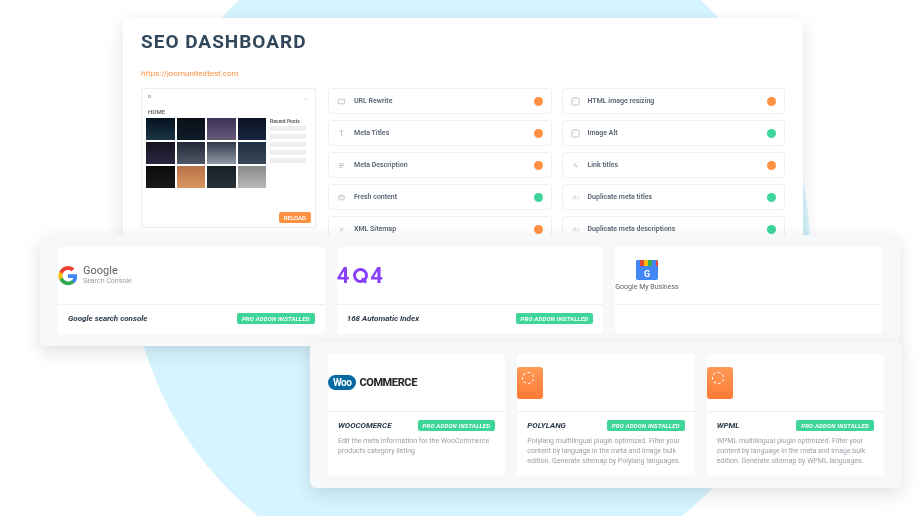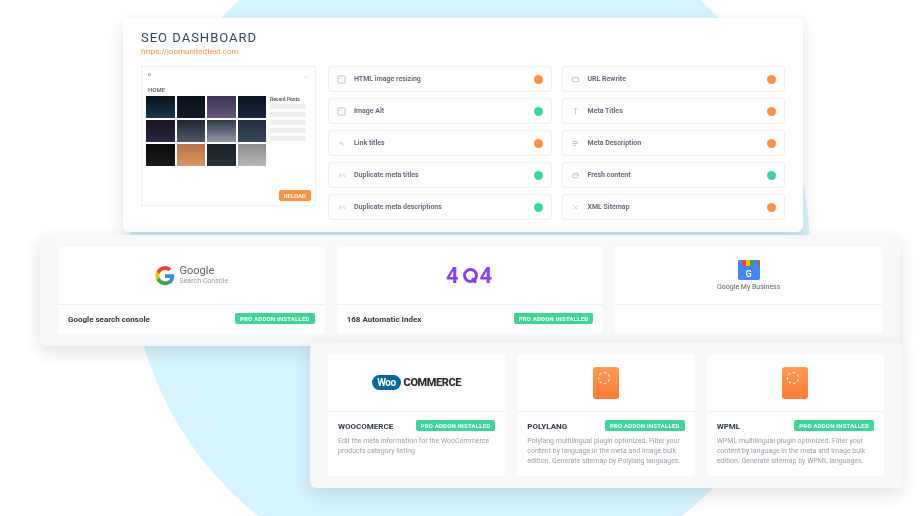--- a/index.html
+++ b/index.html
@@ -26,24 +26,24 @@
   background: #f7f8fa;
   border-radius: 6px;
   box-shadow: 0 6px 18px rgba(0,0,0,0.12);
   padding: 12px 18px;
 }
 .panel-top {
   top: 18px; left: 123px; width: 680px; z-index: 2;
   background: #fff;
 }
 .panel-top-title {
-  font-size: 13px; font-weight: 400; color: #33475b; letter-spacing: 1px;
+  font-size: 19px; font-weight: 700; color: #33475b; letter-spacing: 1px;
 }
 .panel-top-url {
-  font-size: 8px; color: #ff9140; margin-top: 2px;
+  font-size: 8px; color: #ff9140; margin-top: 16px;
 }
 .top-body { display: flex; gap: 12px; margin-top: 10px; }
 .preview {
   width: 175px; height: 140px; background: #fff; border: 1px solid #eee;
   padding: 4px; position: relative; font-size: 6px; color: #999;
 }
 .preview-header { display:flex; justify-content:space-between; padding:2px 2px 4px; }
 .preview-box {
   width: 3px; height: 3px; border: 0.5px solid #bbb; border-radius:0.5px;
 }
@@ -85,25 +85,25 @@
 .status-dot { width:9px; height:9px; border-radius:50%; }
 .dot-orange { background:#ff9140; }
 .dot-green  { background:#3dd598; }
 
 .panel-mid {
   top: 235px; left: 40px; width: 860px; z-index: 3;
 }
 .integration-row { display:flex; gap:12px; }
 .int-card { flex:1; background:#fff; border-radius:3px; overflow:hidden; }
 .int-logo {
-  height:58px; display:flex; align-items:center; justify-content:center;
+  height:58px; display:flex; align-items:center; 
   background:#fff; border-bottom:1px solid #f0f0f0;
 }
 .int-body { padding:8px 10px 10px; }
-.int-title-row { display:flex; justify-content:space-between; align-items:flex-end; }
+.int-title-row { display:flex; justify-content:space-between; align-items:center;font-style:italic; }
 .int-title { font-size:8px; font-weight:700; color:#2e3a4a; }
 .badge {
   background:#3dd598; color:#fff; font-size:6px; font-weight:700;
   padding:2px 5px; border-radius:2px; letter-spacing:0.2px;
 }
 .int-desc { font-size:7px; color:#9aa0a8; margin-top:5px; line-height:10px; }
 
 .panel-bot {
   top: 342px; left: 310px; width: 592px; z-index: 4;
 }
@@ -200,20 +200,69 @@
         </div>
       </div>
       <div class="reload">RELOAD</div>
     </div>
 
     <div class="status-cols">
       <div class="status-col">
         <div class="status-item">
           <span class="status-icon">
               <svg class="statusicon-svg" viewBox="0 0 10 10">
+                <rect x="1.5" y="2.5" width="7" height="5" rx="1" fill="none" stroke="currentColor" stroke-width="1"></rect>
+              </svg>
+            </span>
+          <span class="status-label">URL Rewrite</span>
+          <span class="status-dot dot-orange"></span>
+        </div>
+        <div class="status-item">
+          <span class="status-icon">
+              <svg class="statusicon-svg" viewBox="0 0 10 10">
+                <path d="M5 2v6M3 2h4" fill="none" stroke="currentColor" stroke-width="1"></path>
+              </svg>
+            </span>
+          <span class="status-label">Meta Titles</span>
+          <span class="status-dot dot-orange"></span>
+        </div>
+        <div class="status-item">
+          <span class="status-icon">
+              <svg class="statusicon-svg" viewBox="0 0 10 10">
+                <path d="M2 3h6M2 5h6M2 7h4" fill="none" stroke="currentColor" stroke-width="1"></path>
+              </svg>
+            </span>
+          <span class="status-label">Meta Description</span>
+          <span class="status-dot dot-orange"></span>
+        </div>
+        <div class="status-item">
+          <span class="status-icon">
+              <svg class="statusicon-svg" viewBox="0 0 10 10">
+                <rect x="2" y="2.5" width="6" height="5" rx="1" fill="none" stroke="currentColor" stroke-width="1"></rect>
+                <path d="M2 4.5h6" stroke="currentColor" stroke-width="0.8"></path>
+              </svg>
+            </span>
+          <span class="status-label">Fresh content</span>
+          <span class="status-dot dot-green"></span>
+        </div>
+        <div class="status-item">
+          <span class="status-icon">
+              <svg class="statusicon-svg" viewBox="0 0 10 10">
+                <path d="M3 3l4 4M7 3l-4 4" fill="none" stroke="currentColor" stroke-width="1"></path>
+              </svg>
+            </span>
+          <span class="status-label">XML Sitemap</span>
+          <span class="status-dot dot-orange"></span>
+        </div>
+      </div>
+
+      <div class="status-col">
+        <div class="status-item">
+          <span class="status-icon">
+              <svg class="statusicon-svg" viewBox="0 0 10 10">
                 <rect x="1" y="1" width="8" height="8" rx="1" fill="none" stroke="currentColor" stroke-width="1"></rect>
                 <circle cx="3.5" cy="3.5" r="0.8" fill="currentColor"></circle>
               </svg>
             </span>
           <span class="status-label">HTML image resizing</span>
           <span class="status-dot dot-orange"></span>
         </div>
         <div class="status-item">
           <span class="status-icon">
               <svg class="statusicon-svg" viewBox="0 0 10 10">
@@ -243,69 +292,20 @@
           <span class="status-dot dot-green"></span>
         </div>
         <div class="status-item">
           <span class="status-icon">
               <svg class="statusicon-svg" viewBox="0 0 10 10">
                 <path d="M2 7l2-4 2 4M7 3l2 4" fill="none" stroke="currentColor" stroke-width="0.8"></path>
               </svg>
             </span>
           <span class="status-label">Duplicate meta descriptions</span>
           <span class="status-dot dot-green"></span>
-        </div>
-      </div>
-
-      <div class="status-col">
-        <div class="status-item">
-          <span class="status-icon">
-              <svg class="statusicon-svg" viewBox="0 0 10 10">
-                <rect x="1.5" y="2.5" width="7" height="5" rx="1" fill="none" stroke="currentColor" stroke-width="1"></rect>
-              </svg>
-            </span>
-          <span class="status-label">URL Rewrite</span>
-          <span class="status-dot dot-orange"></span>
-        </div>
-        <div class="status-item">
-          <span class="status-icon">
-              <svg class="statusicon-svg" viewBox="0 0 10 10">
-                <path d="M5 2v6M3 2h4" fill="none" stroke="currentColor" stroke-width="1"></path>
-              </svg>
-            </span>
-          <span class="status-label">Meta Titles</span>
-          <span class="status-dot dot-orange"></span>
-        </div>
-        <div class="status-item">
-          <span class="status-icon">
-              <svg class="statusicon-svg" viewBox="0 0 10 10">
-                <path d="M2 3h6M2 5h6M2 7h4" fill="none" stroke="currentColor" stroke-width="1"></path>
-              </svg>
-            </span>
-          <span class="status-label">Meta Description</span>
-          <span class="status-dot dot-orange"></span>
-        </div>
-        <div class="status-item">
-          <span class="status-icon">
-              <svg class="statusicon-svg" viewBox="0 0 10 10">
-                <rect x="2" y="2.5" width="6" height="5" rx="1" fill="none" stroke="currentColor" stroke-width="1"></rect>
-                <path d="M2 4.5h6" stroke="currentColor" stroke-width="0.8"></path>
-              </svg>
-            </span>
-          <span class="status-label">Fresh content</span>
-          <span class="status-dot dot-green"></span>
-        </div>
-        <div class="status-item">
-          <span class="status-icon">
-              <svg class="statusicon-svg" viewBox="0 0 10 10">
-                <path d="M3 3l4 4M7 3l-4 4" fill="none" stroke="currentColor" stroke-width="1"></path>
-              </svg>
-            </span>
-          <span class="status-label">XML Sitemap</span>
-          <span class="status-dot dot-orange"></span>
         </div>
       </div>
     </div>
   </div>
 </div>
 
 <div class="panel panel-mid">
   <div class="integration-row">
     <div class="int-card">
       <div class="int-logo">

